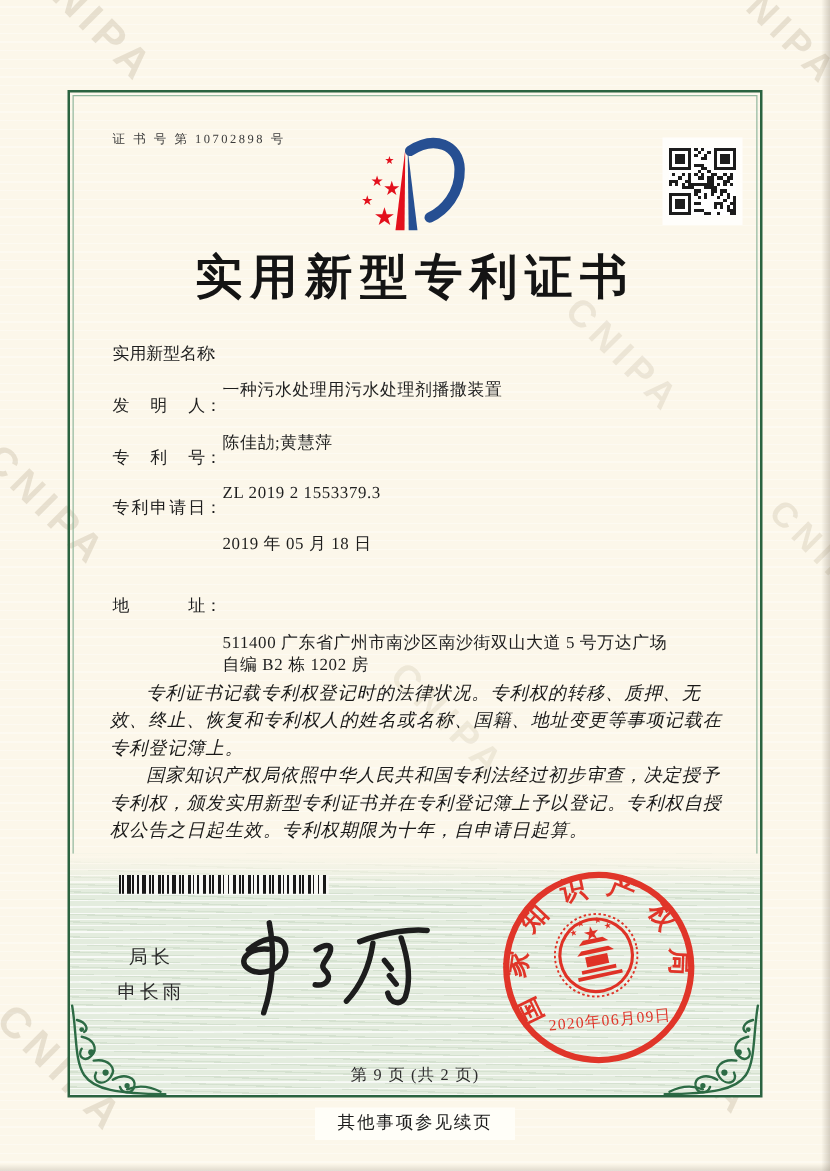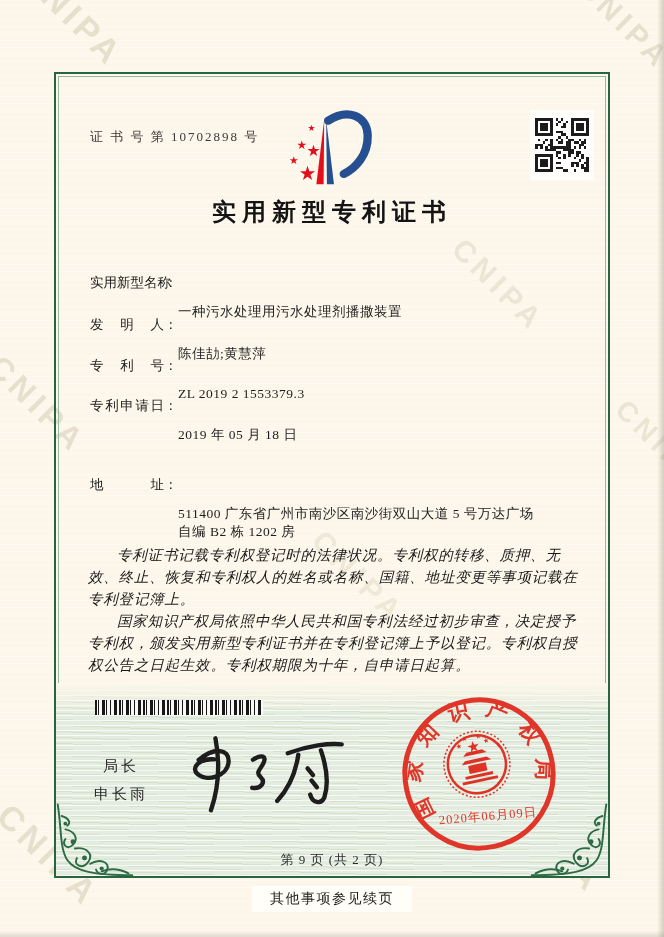--- a/index.html
+++ b/index.html
@@ -31,31 +31,31 @@
   .band {
     position:absolute; left:0; right:0; bottom:0; height:193px;
     background:#e3ecde;
     background-image:
       linear-gradient(180deg, rgba(252,247,234,1) 0, rgba(252,247,234,0) 30px),
       repeating-linear-gradient(0deg, rgba(255,255,255,.75) 0 1px, transparent 1px 5px),
       repeating-linear-gradient(2deg, rgba(180,200,175,.30) 0 1px, transparent 1px 6px);
   }
 
   .cert-no {
-    position:absolute; left:34px; top:30px; font-size:13px; letter-spacing:2px; color:#3b3b3b;margin-top:24px;
+    position:absolute; left:34px; top:30px; font-size:10px; letter-spacing:2px; color:#3b3b3b;
   }
 
   .logo { position:absolute; left:218px; top:32px; width:118px; height:88px; }
 
   .qr-patch { position:absolute; left:474px; top:36px; width:64px; height:70px; background:#fffefb; }
   .qr-patch svg { position:absolute; left:5px; top:8px; width:54px; height:54px; }
 
   .title {
     position:absolute; left:0; top:122px; width:100%; text-align:center;
-    font-size:24px; font-weight:700; letter-spacing:6px; color:#141414;
+    font-size:38px; font-weight:700; letter-spacing:6px; color:#141414;
   }
 
   .frow { position:absolute; left:34px; font-size:13.5px; color:#1e1e1e; white-space:nowrap; }
   .flabel { display:inline-block; width:74px; text-align:justify; text-align-last:justify; vertical-align:top; }
   .fcolon { display:inline-block; width:14px; vertical-align:top; }
   .fvalue { display:inline-block; letter-spacing:.5px; vertical-align:top;margin-top:29px; }
   .fvalue .l2 { display:block; }
   .grant-no-group { position:absolute; left:292px; top:0; }
 
   .body-text {

